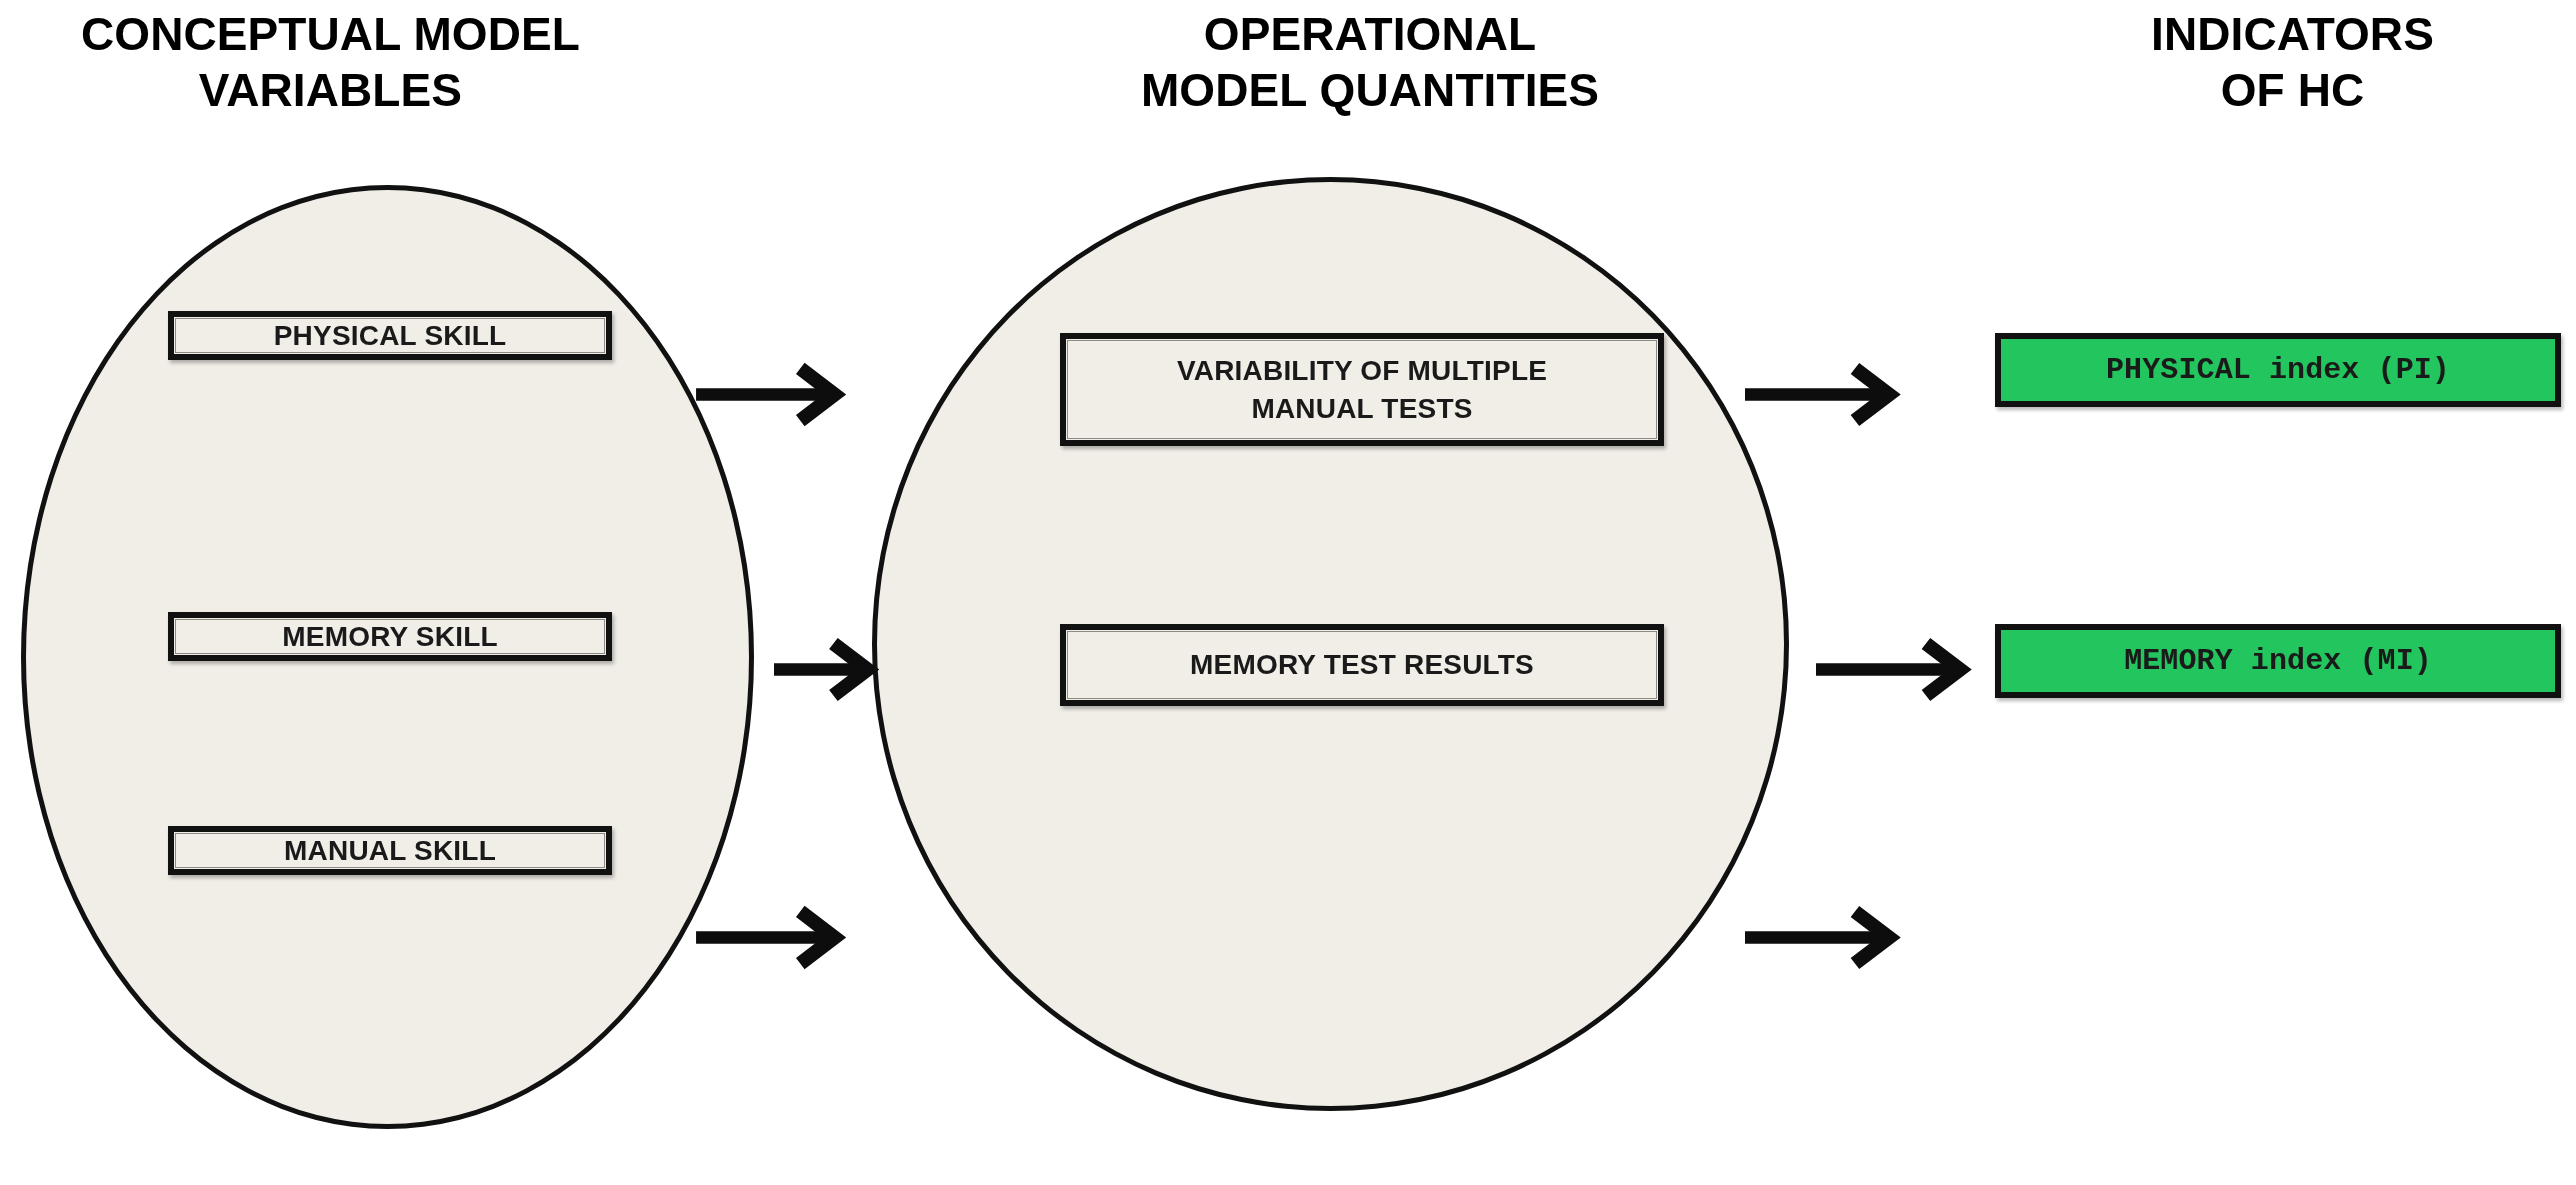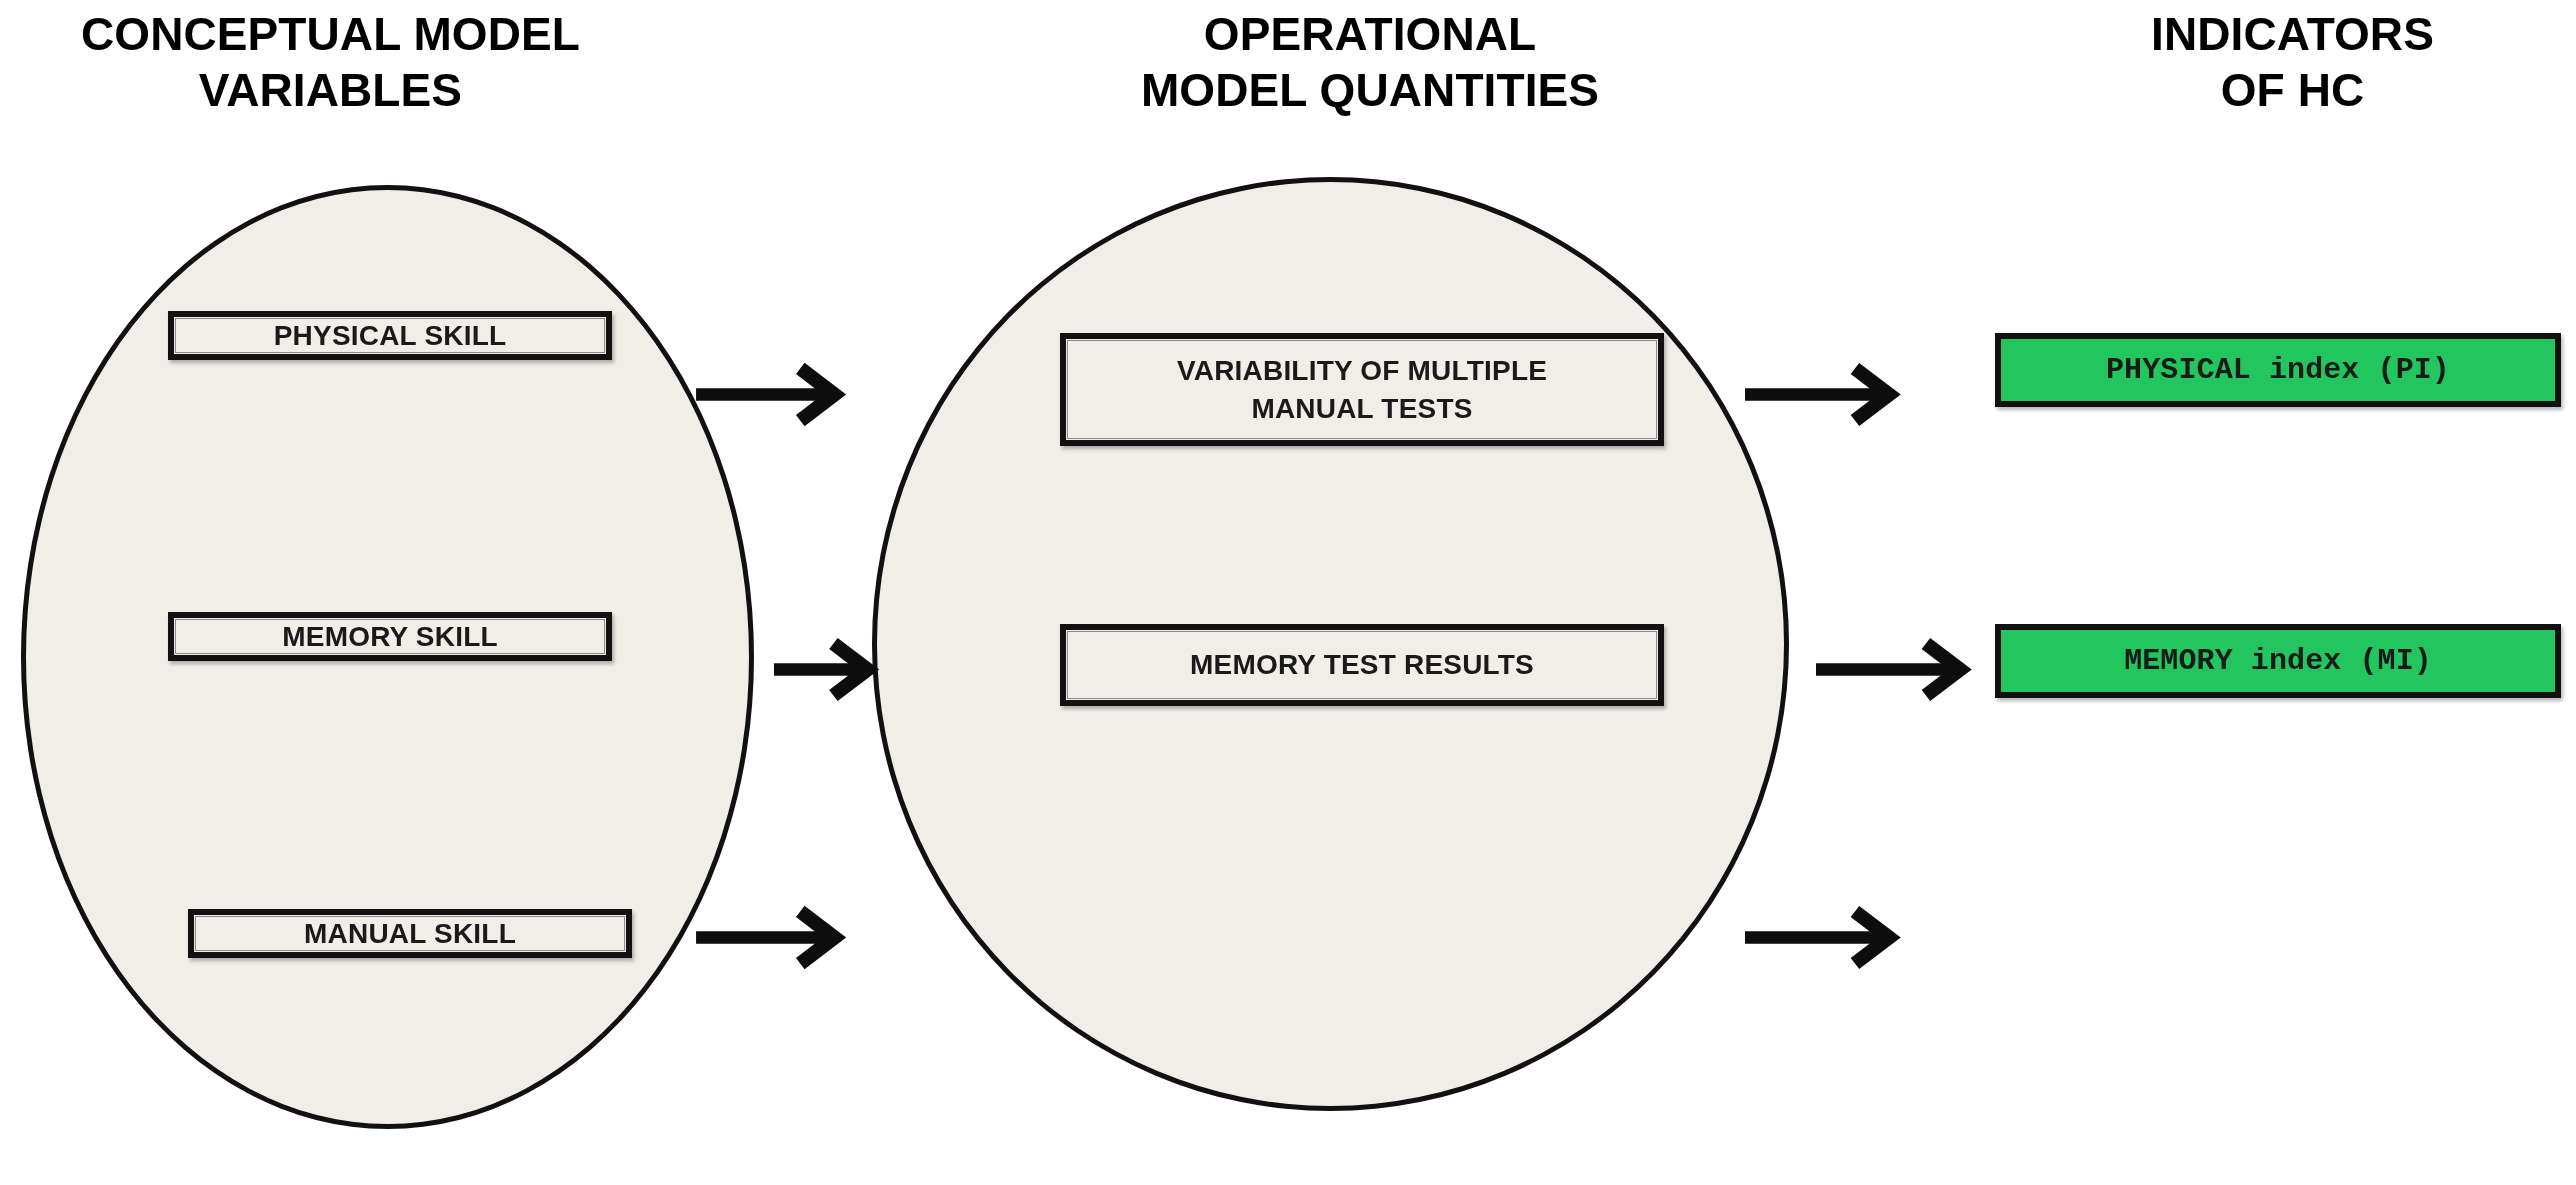--- a/index.html
+++ b/index.html
@@ -73,21 +73,21 @@
   .node-box.plain {
     background: #22c55e;
     border: 6.7px solid #111111;
     font-family: Liberation Mono, monospace;
   }
 
   
   .left-box  { left: 168px; width: 444px; height: 49px; font-size: 28px; letter-spacing: 0.2px; }
   #box-physical-skill { top: 311px; }
   #box-memory-skill   { top: 612px; }
-  #box-manual-skill   { top: 909px; margin-left: 20px; }
+  #box-manual-skill   { top: 826px; }
 
   
   .mid-box { left: 1060px; width: 604px; font-size: 28px; line-height: 1.35; letter-spacing: 0.2px; }
   #box-variability { top: 333px; height: 113px; }
   #box-memory-test { top: 624px; height: 82px; }
   #box-multiple-skill { top: 890px; height: 110px; }
 
   
   .right-box { left: 1995px; width: 566px; height: 74px; font-size: 30px; letter-spacing: 0.1px; }
   #box-physical-index  { top: 333px; }

